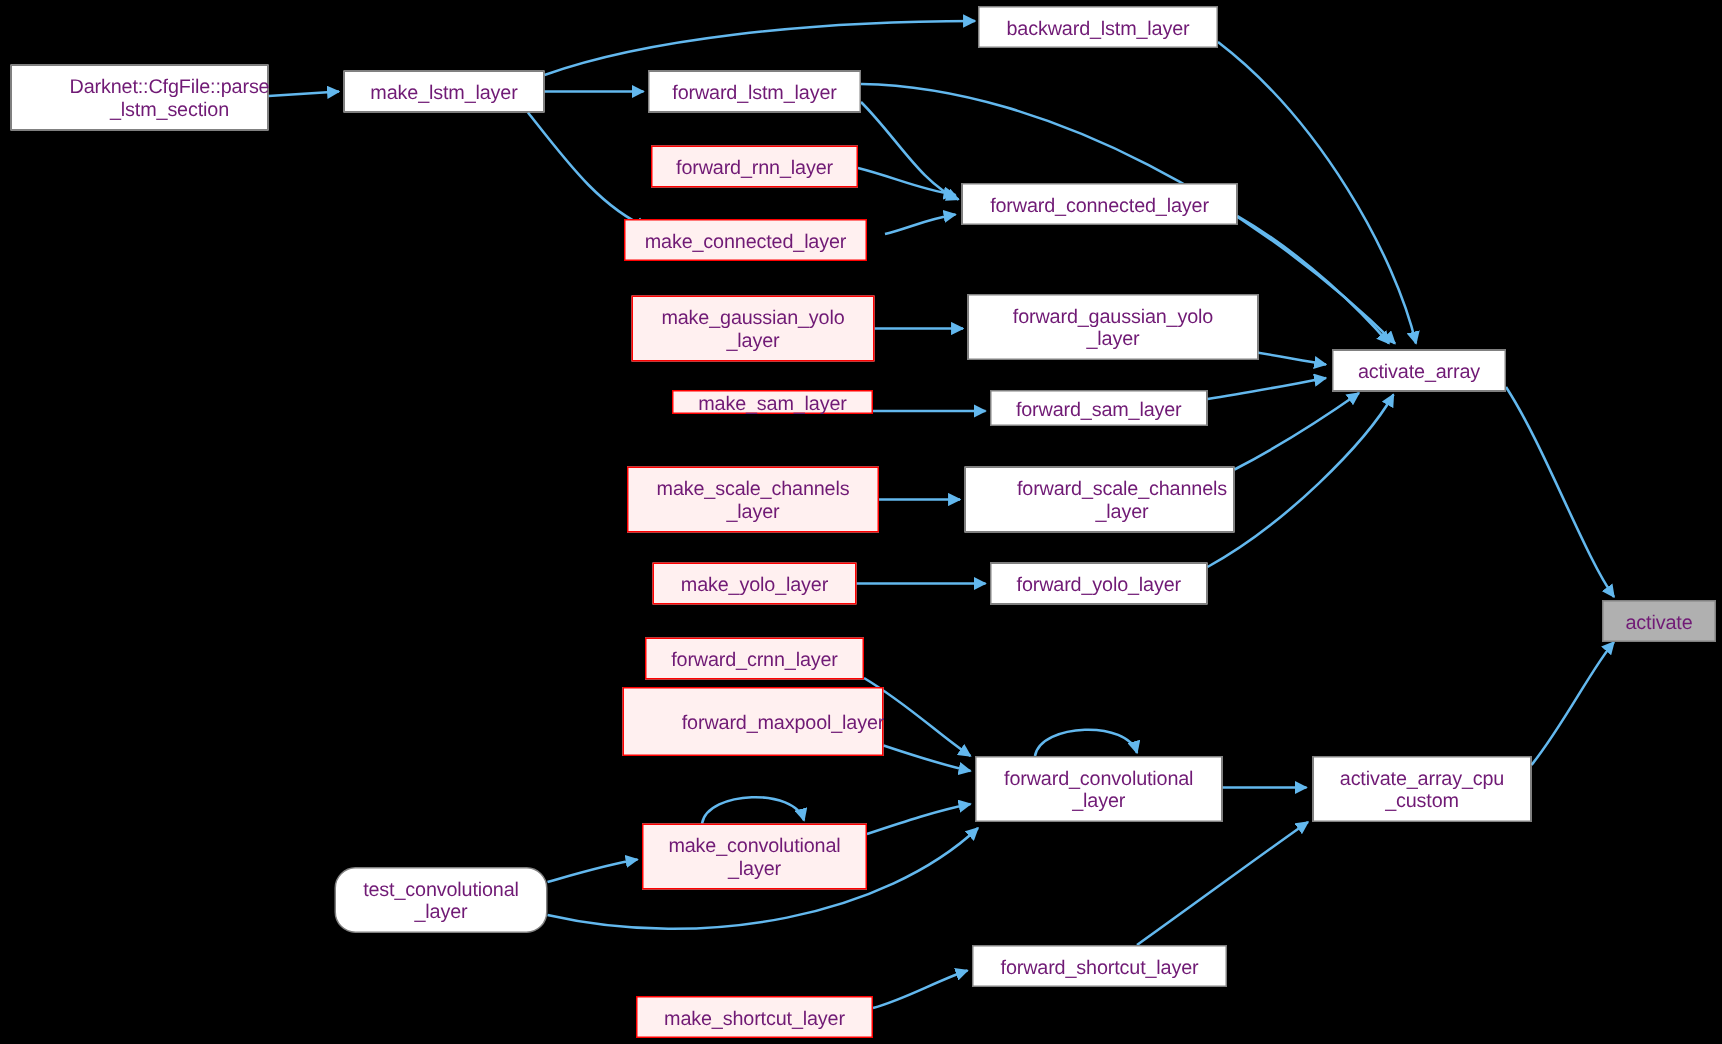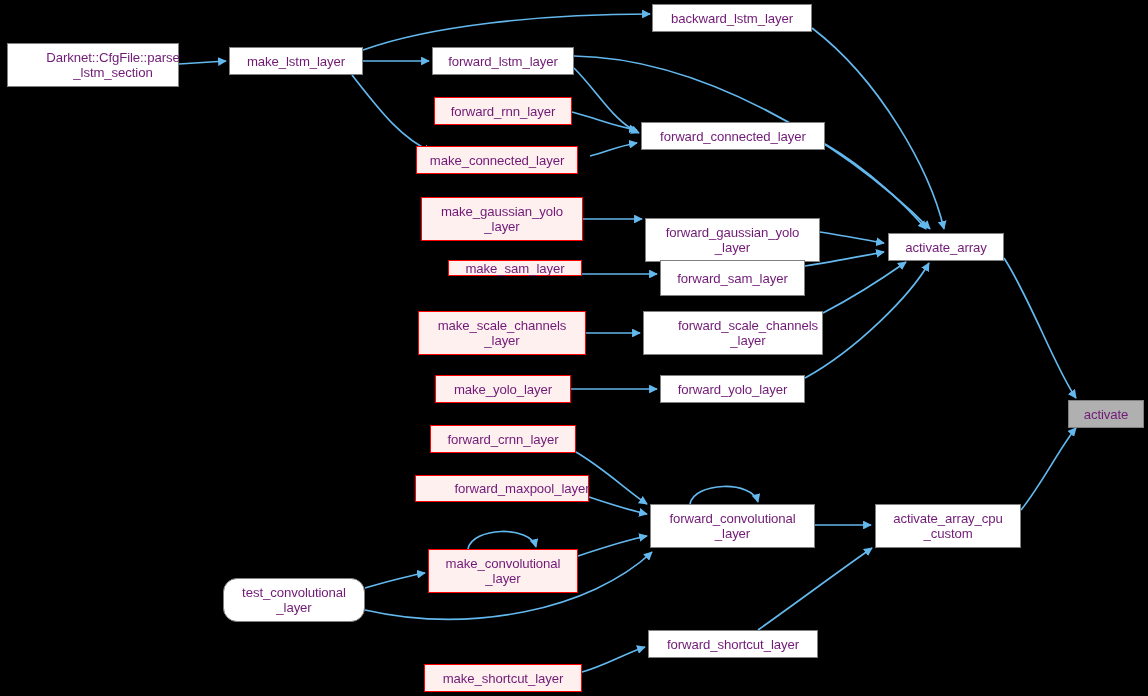--- a/index.html
+++ b/index.html
@@ -97,34 +97,34 @@
       <div class="node plain" style="left: 7px; top: 43px; width: 172px; height: 44px; padding-left: 40px;">Darknet::CfgFile::parse
 _lstm_section</div>
       <div class="node plain" style="left: 229px; top: 47px; width: 134px; height: 28px;">make_lstm_layer</div>
       <div class="node plain" style="left: 652px; top: 4px; width: 160px; height: 28px;">backward_lstm_layer</div>
       <div class="node plain" style="left: 432px; top: 47px; width: 142px; height: 28px;">forward_lstm_layer</div>
       <div class="node pink" style="left: 434px; top: 97px; width: 138px; height: 28px;">forward_rnn_layer</div>
       <div class="node pink" style="left: 416px; top: 146px; width: 162px; height: 28px;">make_connected_layer</div>
       <div class="node plain" style="left: 641px; top: 122px; width: 184px; height: 28px;">forward_connected_layer</div>
       <div class="node pink" style="left: 421px; top: 197px; width: 162px; height: 44px;">make_gaussian_yolo
 _layer</div>
-      <div class="node plain" style="left: 645px; top: 196px; width: 175px; height: 44px; margin-top: 22px;">forward_gaussian_yolo
+      <div class="node plain" style="left: 645px; top: 196px; width: 194px; height: 44px;">forward_gaussian_yolo
 _layer</div>
       <div class="node plain" style="left: 888px; top: 233px; width: 116px; height: 28px;">activate_array</div>
       <div class="node pink" style="left: 448px; top: 260px; width: 134px; height: 16px;">make_sam_layer</div>
-      <div class="node plain" style="left: 660px; top: 260px; width: 145px; height: 36px;">forward_sam_layer</div>
+      <div class="node plain" style="left: 660px; top: 260px; width: 145px; height: 24px;">forward_sam_layer</div>
       <div class="node pink" style="left: 418px; top: 311px; width: 168px; height: 44px;">make_scale_channels
 _layer</div>
       <div class="node plain" style="left: 643px; top: 311px; width: 180px; height: 44px; padding-left: 30px;">forward_scale_channels
 _layer</div>
       <div class="node pink" style="left: 435px; top: 375px; width: 136px; height: 28px;">make_yolo_layer</div>
       <div class="node plain" style="left: 660px; top: 375px; width: 145px; height: 28px;">forward_yolo_layer</div>
       <div class="node current" style="left: 1068px; top: 400px; width: 76px; height: 28px;">activate</div>
       <div class="node pink" style="left: 430px; top: 425px; width: 146px; height: 28px;">forward_crnn_layer</div>
-      <div class="node pink" style="left: 415px; top: 475px; width: 174px; height: 27px; padding-left: 40px;">forward_maxpool_layer</div>
+      <div class="node pink" style="left: 415px; top: 458px; width: 174px; height: 46px; padding-left: 40px;">forward_maxpool_layer</div>
       <div class="node plain" style="left: 650px; top: 504px; width: 165px; height: 44px;">forward_convolutional
 _layer</div>
       <div class="node plain" style="left: 875px; top: 504px; width: 146px; height: 44px;">activate_array_cpu
 _custom</div>
       <div class="node pink" style="left: 428px; top: 549px; width: 150px; height: 44px;">make_convolutional
 _layer</div>
       <div class="node plain" style="left: 223px; top: 578px; width: 142px; height: 44px; border-radius: 14px;">test_convolutional
 _layer</div>
       <div class="node plain" style="left: 648px; top: 630px; width: 170px; height: 28px;">forward_shortcut_layer</div>
       <div class="node pink" style="left: 424px; top: 664px; width: 158px; height: 28px;">make_shortcut_layer</div>

